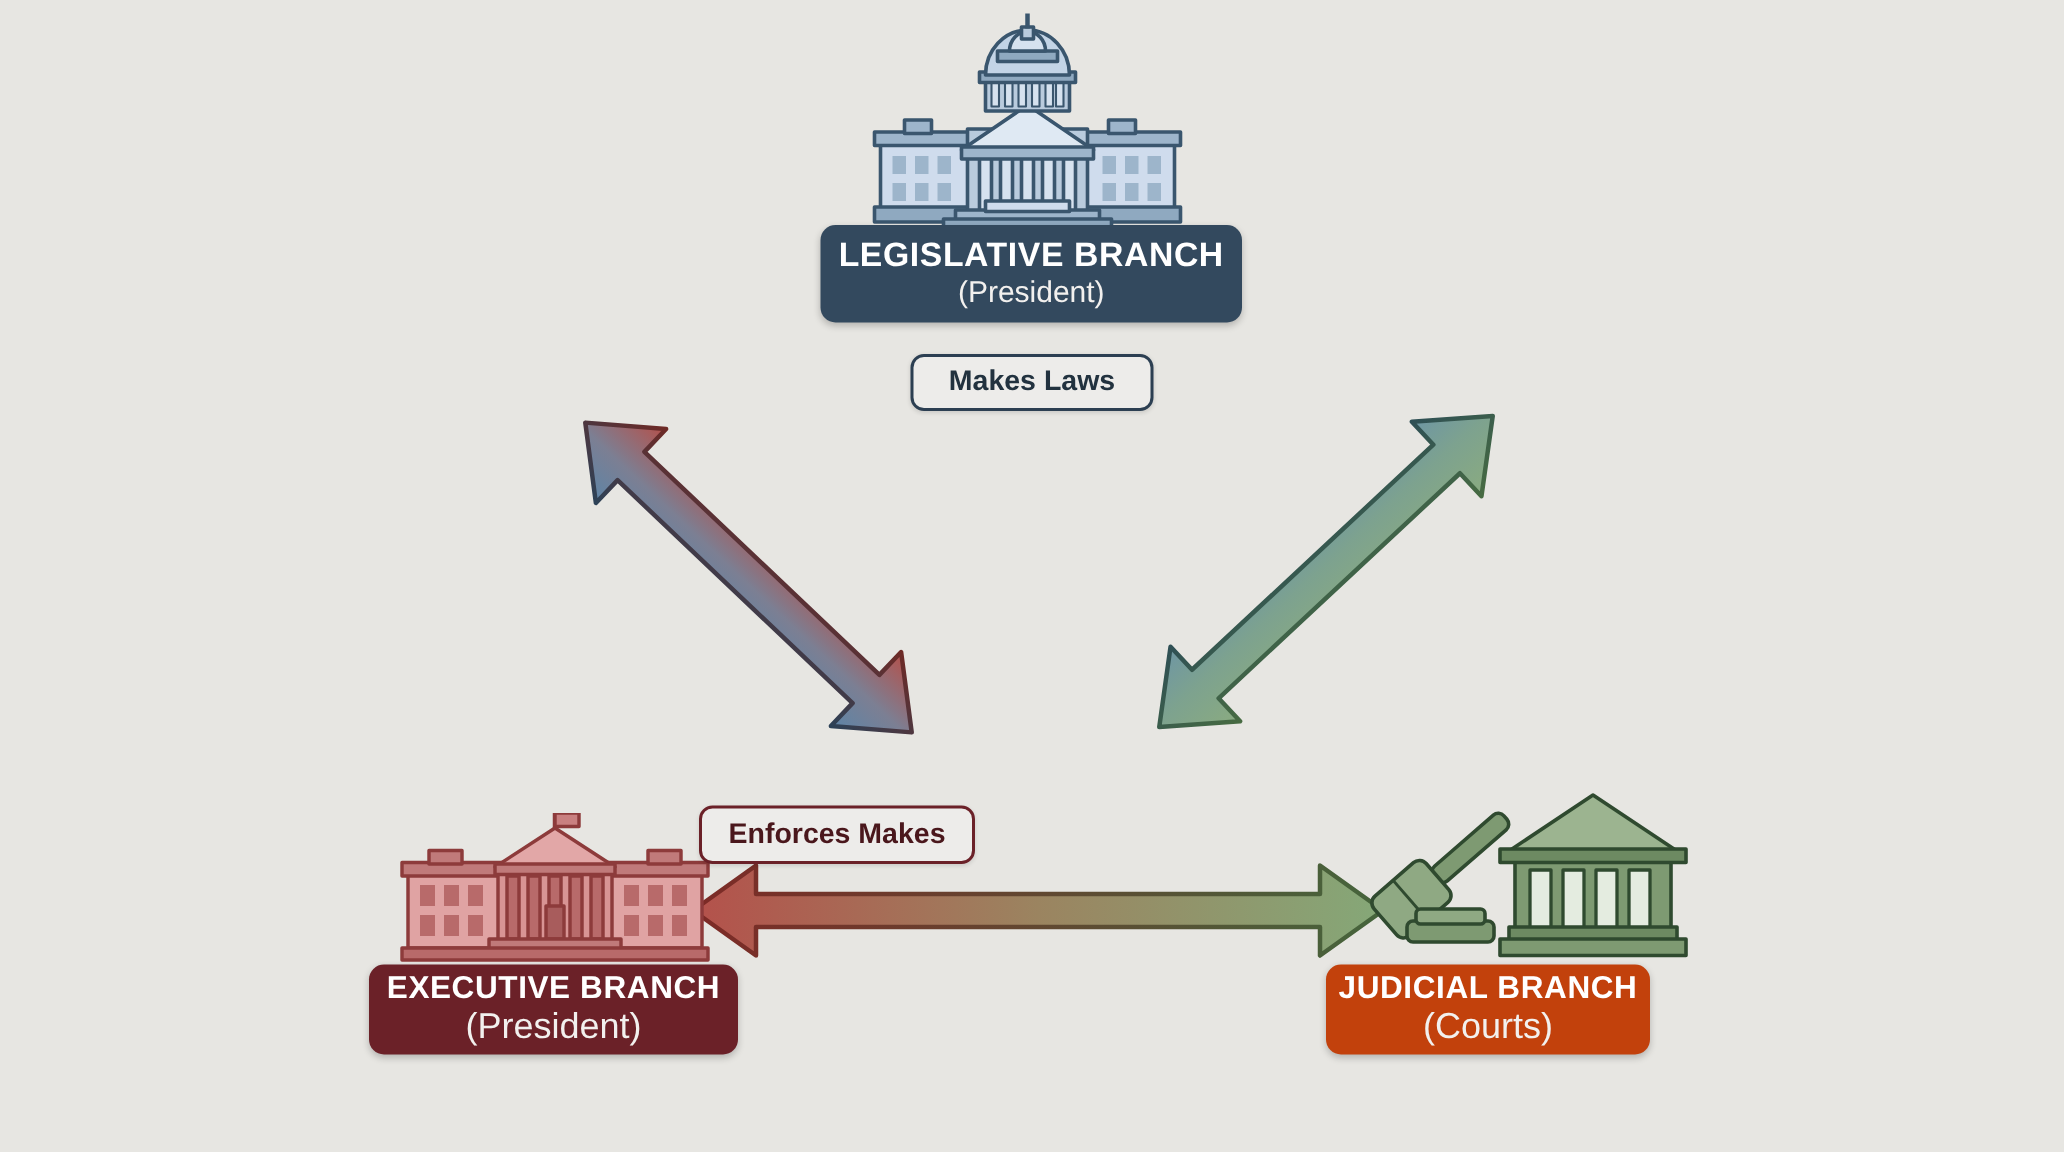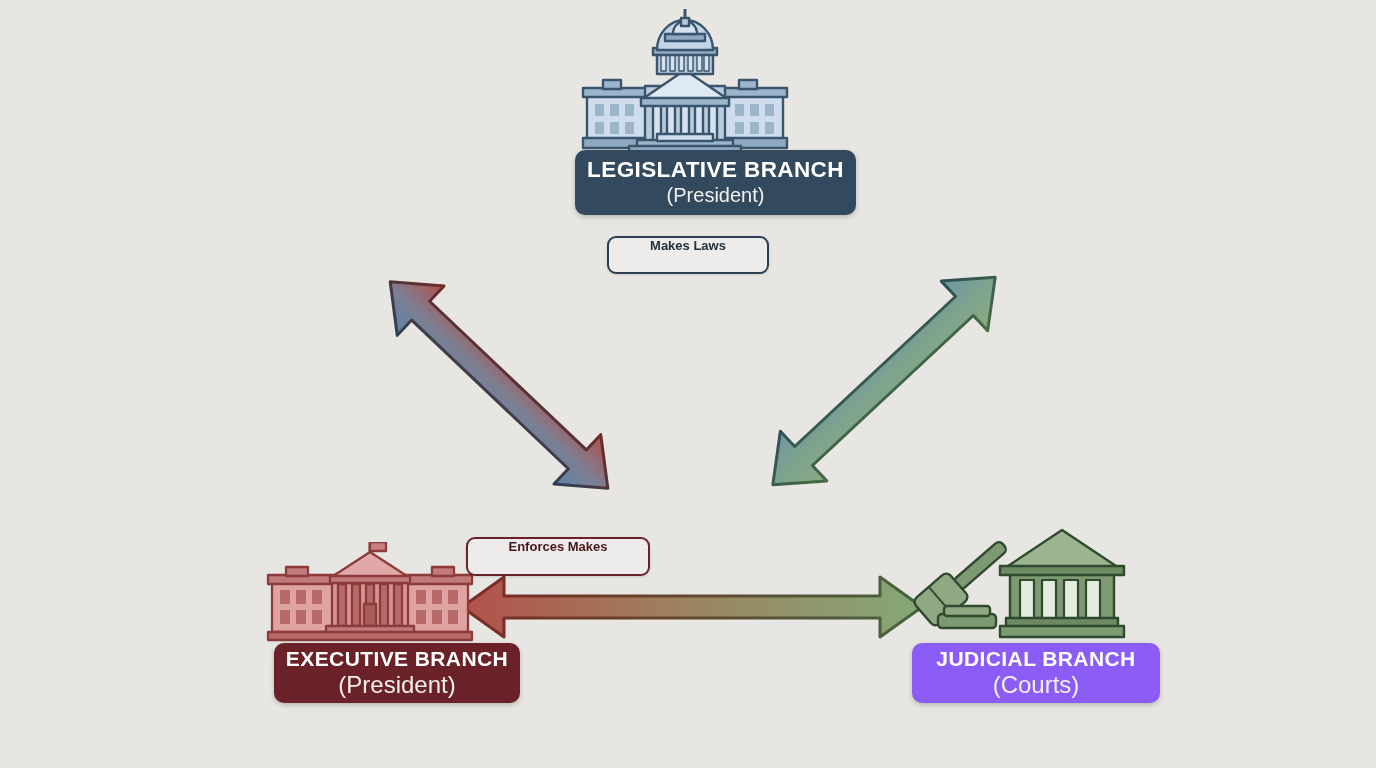--- a/index.html
+++ b/index.html
@@ -22,21 +22,20 @@
   }
 
   
   .branch-box {
     position:absolute;
     border-radius:10px;
     display:flex; flex-direction:column;
     align-items:center; justify-content:center;
     box-shadow:0 2px 5px rgba(0,0,0,0.22);
     z-index:6;
-    margin-left:28px;
   }
   .branch-title {
     color:#ffffff;
     font-weight:bold;
     font-size:22.5px;
     letter-spacing:0.4px;
     line-height:1.1;
     white-space:nowrap;
   }
   .branch-sub {
@@ -49,33 +48,33 @@
 
   #box-legislative {
     left:547px; top:150px; width:281px; height:65px;
     background:#33495e;
   }
   #box-executive {
     left:246px; top:643px; width:246px; height:60px;
     background:#6b2128;
   }
   #box-judicial {
-    left:884px; top:643px; width:248px; height:60px;
-    background:#8b5cf6;
+    left:884px; top:643px; width:216px; height:60px;
+    background:#c2410c;
   }
   #box-executive .branch-title, #box-judicial .branch-title { font-size:21px; }
   #box-executive .branch-sub,  #box-judicial .branch-sub  { font-size:24px; }
 
   
   .pill {
     position:absolute;
     background:#edecea;
     border-radius:9px;
-    display:flex; justify-content:center;
-    font-size:13px;
+    display:flex; align-items:center; justify-content:center;
+    font-size:19px;
     font-weight:bold;
     white-space:nowrap;
     z-index:7;
     box-shadow:0 1px 3px rgba(0,0,0,0.12);
   }
   #pill-makes {
     left:607px; top:236px; width:162px; height:38px;
     border:2.2px solid #2c3f52;  color:#22323f;
   }
   #pill-enforces {

